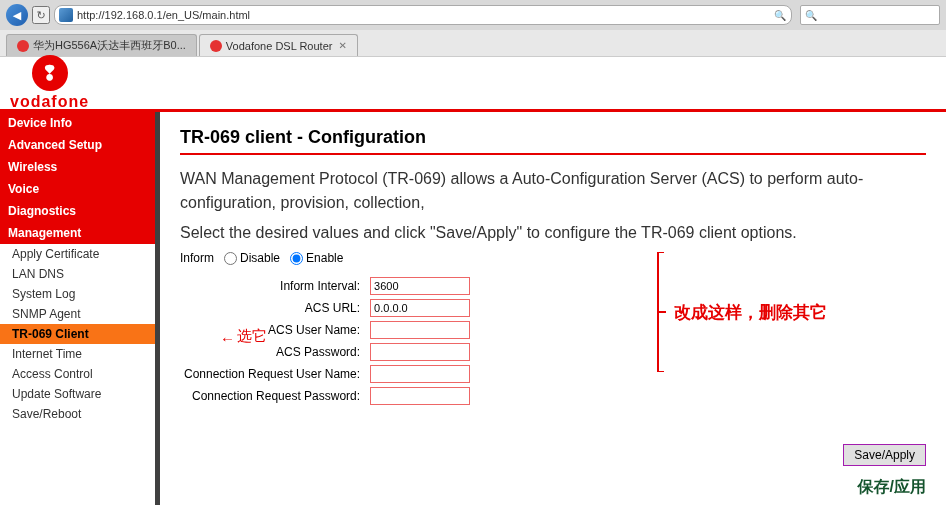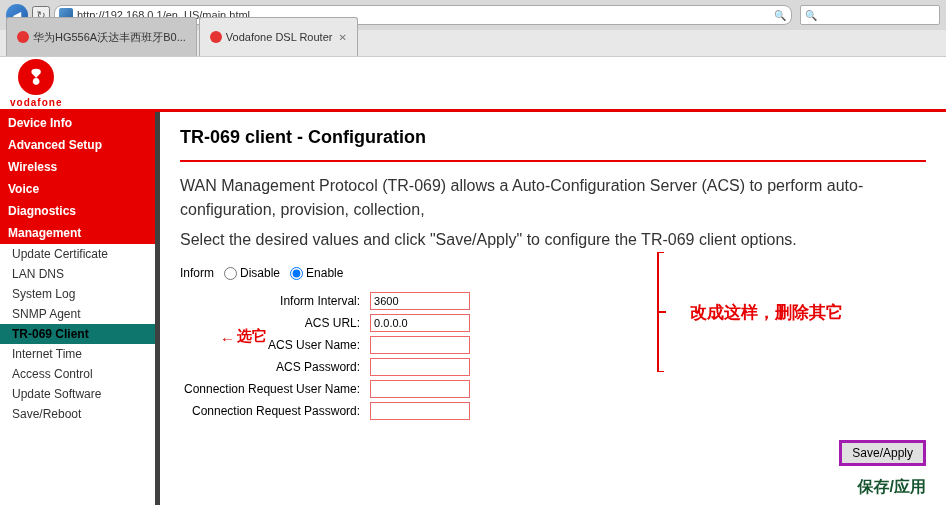--- a/index.html
+++ b/index.html
@@ -8,61 +8,61 @@
     
     .browser-chrome { background: #e8e8e8; border-bottom: 1px solid #ccc; }
     .browser-toolbar { display: flex; align-items: center; padding: 4px 6px; gap: 4px; background: #d9d9d9; }
     .browser-back-btn { width: 22px; height: 22px; border-radius: 50%; background: linear-gradient(135deg, #4a90d9, #2060b0); display: flex; align-items: center; justify-content: center; color: white; font-size: 11px; cursor: pointer; border: none; }
     .browser-refresh-btn { width: 18px; height: 18px; display: flex; align-items: center; justify-content: center; color: #555; font-size: 11px; cursor: pointer; }
     .browser-address-bar { flex: 1; height: 20px; border: 1px solid #aaa; border-radius: 8px; background: white; display: flex; align-items: center; padding: 0 4px; font-size: 11px; color: #333; }
     .browser-address-icon { width: 14px; height: 14px; border-radius: 2px; background: linear-gradient(135deg, #5b9bd5, #2060a0); margin-right: 4px; display: flex; align-items: center; justify-content: center; }
     .browser-address-text { flex: 1; font-size: 11px; color: #333; }
     .browser-search-box { width: 140px; height: 20px; border: 1px solid #aaa; border-radius: 2px; background: white; display: flex; align-items: center; padding: 0 4px; font-size: 11px; color: #999; margin-left: 4px; }
     .browser-tabs { display: flex; align-items: flex-end; padding: 0 6px; height: 26px; }
-    .browser-tab { height: 39px; padding: 0 10px; background: #c8c8c8; border: 1px solid #aaa; border-bottom: none; border-radius: 3px 3px 0 0; display: flex; align-items: center; font-size: 11px; color: #333; margin-right: 2px; }
+    .browser-tab { height: 22px; padding: 0 10px; background: #c8c8c8; border: 1px solid #aaa; border-bottom: none; border-radius: 3px 3px 0 0; display: flex; align-items: center; font-size: 11px; color: #333; margin-right: 2px; }
     .browser-tab.active { background: #e8e8e8; }
     .browser-tab-close { margin-left: 6px; font-size: 10px; color: #777; }
     .tab-favicon { width: 12px; height: 12px; background: #e53232; border-radius: 50%; margin-right: 4px; display: inline-block; }
 
     
     .page-wrapper { display: flex; flex-direction: column; height: calc(505px - 56px); }
 
     
     .vodafone-header { background: #fff; padding: 6px 10px; border-bottom: 3px solid #e60000; display: flex; align-items: center; height: 55px; }
     .vodafone-logo { display: flex; flex-direction: column; align-items: center; }
     .vodafone-circle { width: 36px; height: 36px; background: #e60000; border-radius: 50%; display: flex; align-items: center; justify-content: center; color: white; font-size: 18px; font-weight: bold; }
-    .vodafone-text { font-size: 10px; color: #e60000; font-weight: bold; letter-spacing: 1px; margin-top: 2px; }
+    .vodafone-text { font-size: 16px; color: #e60000; font-weight: bold; letter-spacing: 1px; margin-top: 2px; }
 
     
     .main-area { display: flex; flex: 1; overflow: hidden; }
 
     
     .sidebar { width: 160px; background: #fff; border-right: 5px solid #404040; flex-shrink: 0; overflow-y: auto; }
     .sidebar-item { padding: 4px 8px; font-size: 12px; cursor: pointer; display: block; text-decoration: none; color: #000; }
     .sidebar-item.section-header { background: #e60000; color: white; font-weight: bold; padding: 4px 8px; }
     .sidebar-item.sub-item { padding: 3px 12px; color: #333; }
-    .sidebar-item.active { font-weight: bold; color: #000; background: #0f766e; }
+    .sidebar-item.active { font-weight: bold; color: #000; background: #f97316; }
 
     
     .content { flex: 1; padding: 15px 20px; overflow-y: auto; position: relative; }
-    .page-title { font-size: 18px; font-weight: bold; color: #000; margin-bottom: 12px; border-bottom: 2px solid #e60000; padding-bottom: 12px; }
+    .page-title { font-size: 18px; font-weight: bold; color: #000; margin-bottom: 12px; border-bottom: 2px solid #e60000; padding-bottom: 5px; }
     .description { font-size: 16px; color: #333; margin-bottom: 6px; line-height: 1.5; }
 
     
-    .form-section { margin-top: 14px; }
+    .form-section { margin-top: 6px; }
     .inform-row { display: flex; align-items: center; margin-bottom: 10px; gap: 10px; font-size: 12px; }
     .radio-label { display: flex; align-items: center; gap: 3px; }
     .form-table { border-collapse: collapse; }
     .form-table td { padding: 2px 4px; font-size: 12px; vertical-align: middle; }
     .form-table td.label { text-align: right; padding-right: 6px; white-space: nowrap; }
     .form-input { width: 100px; height: 18px; border: 1px solid #e66; padding: 1px 3px; font-size: 11px; background: white; }
     .form-input.empty { background: white; }
 
     
-    .save-apply-btn { position: absolute; bottom: 40px; right: 20px; padding: 3px 10px; background: #e0e0e0; border: 3px solid #a21caf; font-size: 12px; cursor: pointer; }
+    .save-apply-btn { position: absolute; bottom: 40px; right: 20px; padding: 3px 10px; background: #e0e0e0; border: 1px solid #a21caf; font-size: 12px; cursor: pointer; }
   </style>
 </head>
 <body>
 
 <div class="browser-chrome">
   <div class="browser-toolbar">
     <button class="browser-back-btn">◀</button>
     <button class="browser-refresh-btn">↻</button>
     <div class="browser-address-bar">
       <div class="browser-address-icon"></div>
@@ -97,21 +97,21 @@
 
   <div class="main-area">
 
     <div class="sidebar">
       <a class="sidebar-item section-header">Device Info</a>
       <a class="sidebar-item section-header">Advanced Setup</a>
       <a class="sidebar-item section-header">Wireless</a>
       <a class="sidebar-item section-header">Voice</a>
       <a class="sidebar-item section-header">Diagnostics</a>
       <a class="sidebar-item section-header">Management</a>
-      <a class="sidebar-item sub-item">Update Certificate</a>
+      <a class="sidebar-item sub-item">Apply Certificate</a>
       <a class="sidebar-item sub-item">LAN DNS</a>
       <a class="sidebar-item sub-item">System Log</a>
       <a class="sidebar-item sub-item">SNMP Agent</a>
       <a class="sidebar-item sub-item active">TR-069 Client</a>
       <a class="sidebar-item sub-item">Internet Time</a>
       <a class="sidebar-item sub-item">Access Control</a>
       <a class="sidebar-item sub-item">Update Software</a>
       <a class="sidebar-item sub-item">Save/Reboot</a>
     </div>
 
@@ -156,33 +156,33 @@
               <td class="label">Connection Request User Name:</td>
               <td><input class="form-input empty" type="text" value="" style=""></td>
             </tr>
             <tr>
               <td class="label">Connection Request Password:</td>
               <td><input class="form-input empty" type="password" value="" style=""></td>
             </tr>
           </tbody>
         </table>
 
-        <div style="position:absolute;top:140px;left:490px;display:flex;align-items:center;gap:24px;">
+        <div style="position:absolute;top:140px;left:490px;display:flex;align-items:center;gap:8px;">
           <svg width="16" height="120">
             <line x1="8" y1="0" x2="8" y2="120" stroke="#e60000" stroke-width="2"></line>
             <line x1="8" y1="0" x2="14" y2="0" stroke="#e60000" stroke-width="2"></line>
             <line x1="8" y1="120" x2="14" y2="120" stroke="#e60000" stroke-width="2"></line>
             <line x1="8" y1="60" x2="16" y2="60" stroke="#e60000" stroke-width="2"></line>
           </svg>
           <span style="font-size:17px;color:#e60000;font-weight:bold;white-space:nowrap;">改成这样，删除其它</span>
         </div>
 
         <div style="position:absolute;top:215px;left:60px;display:flex;align-items:center;gap:2px;">
           <span style="font-size:15px;color:#e60000;font-weight:bold;">←</span>
-          <span style="font-size:15px;color:#e60000;font-weight:bold;">选它</span>
+          <span style="font-size:15px;color:#e60000;font-weight:normal;">选它</span>
         </div>
 
       </div>
 
       <button class="save-apply-btn">Save/Apply</button>
 
       <div style="position:absolute;bottom:8px;right:20px;font-size:16px;color:#14532d;font-weight:bold;">保存/应用</div>
     </div>
   </div>
 </div>

